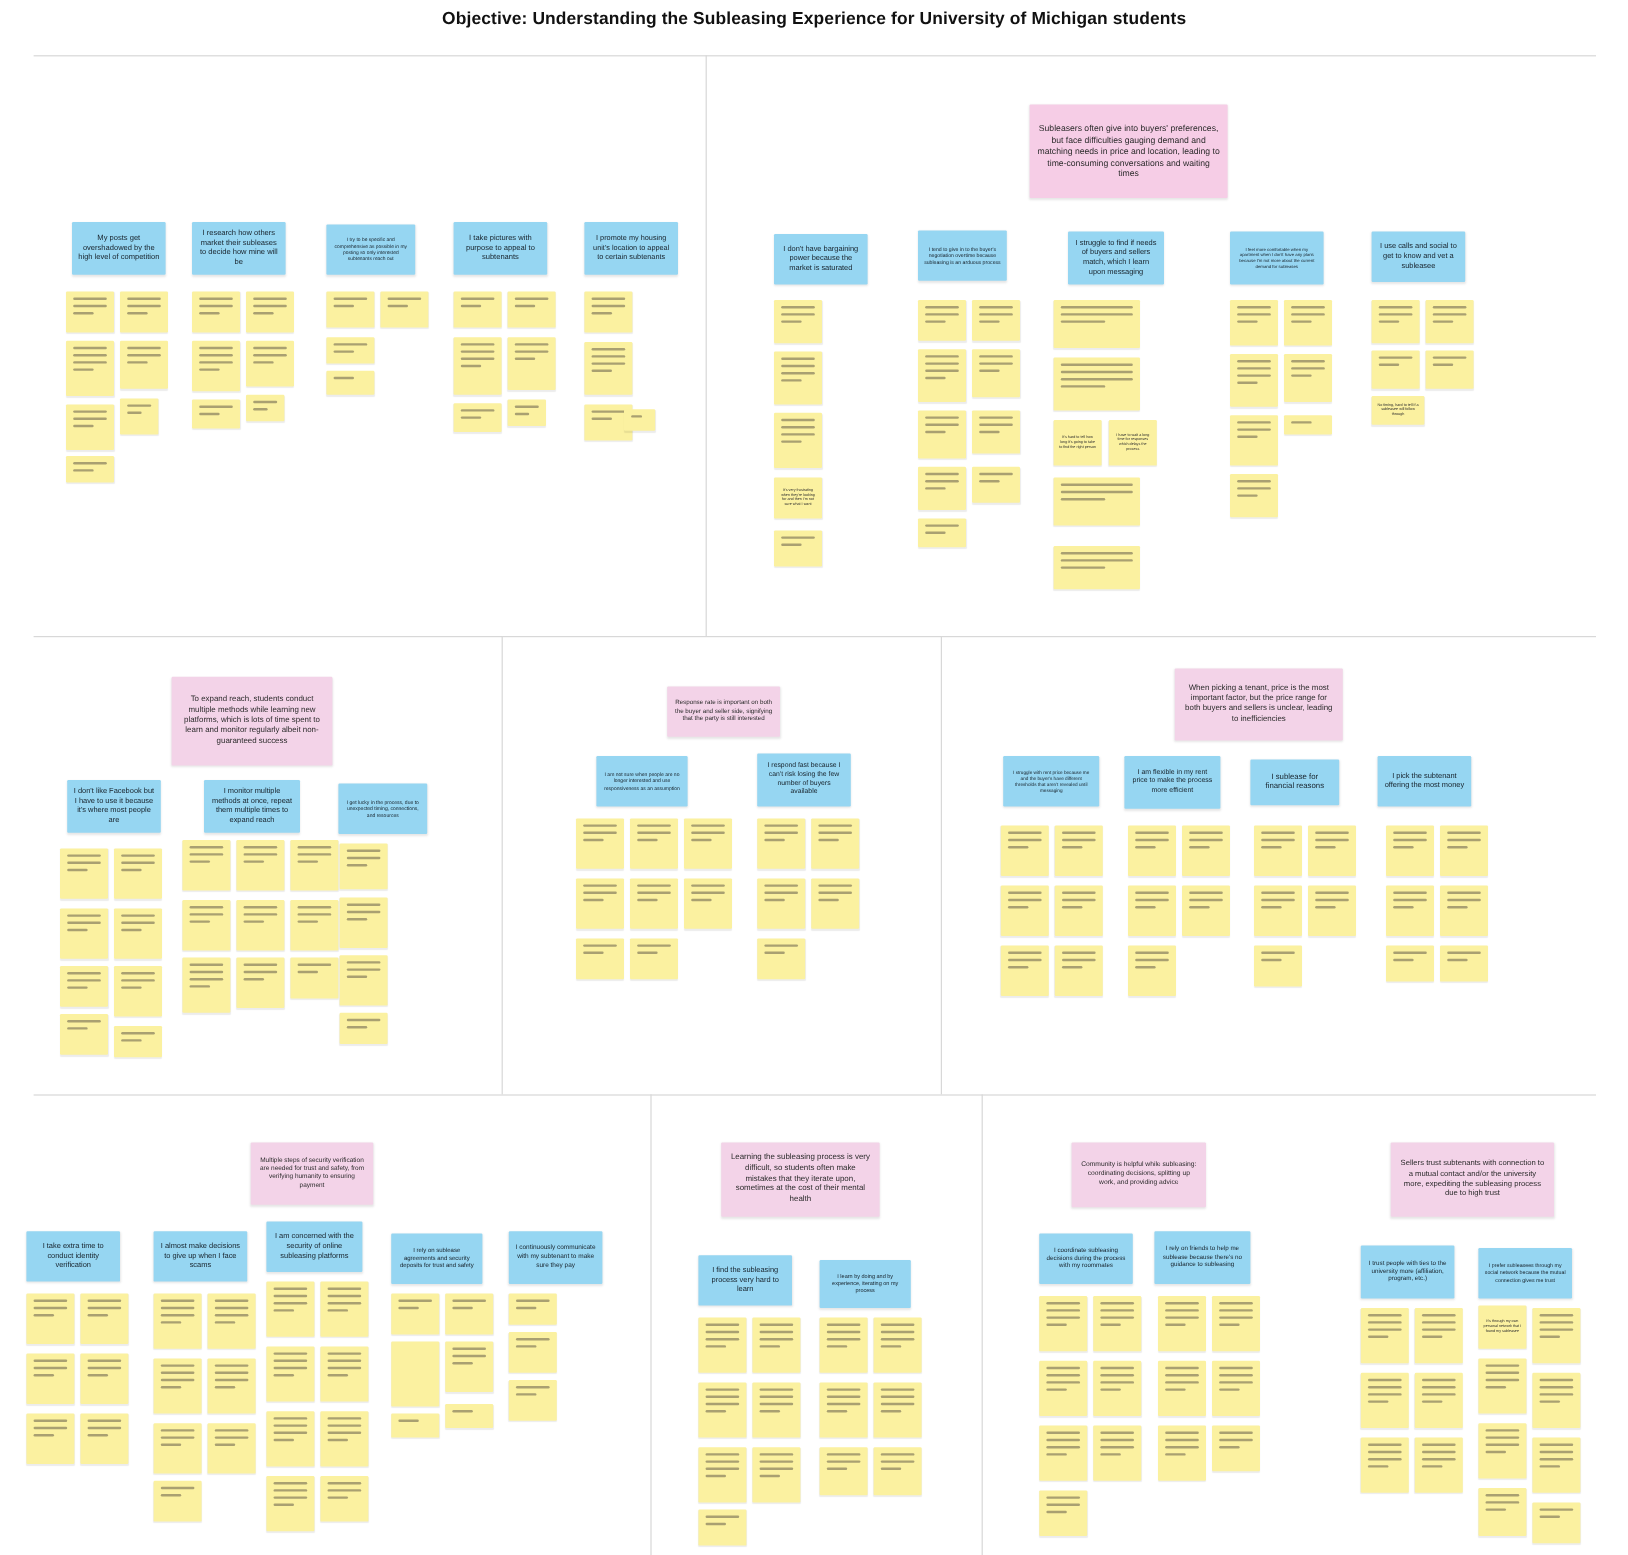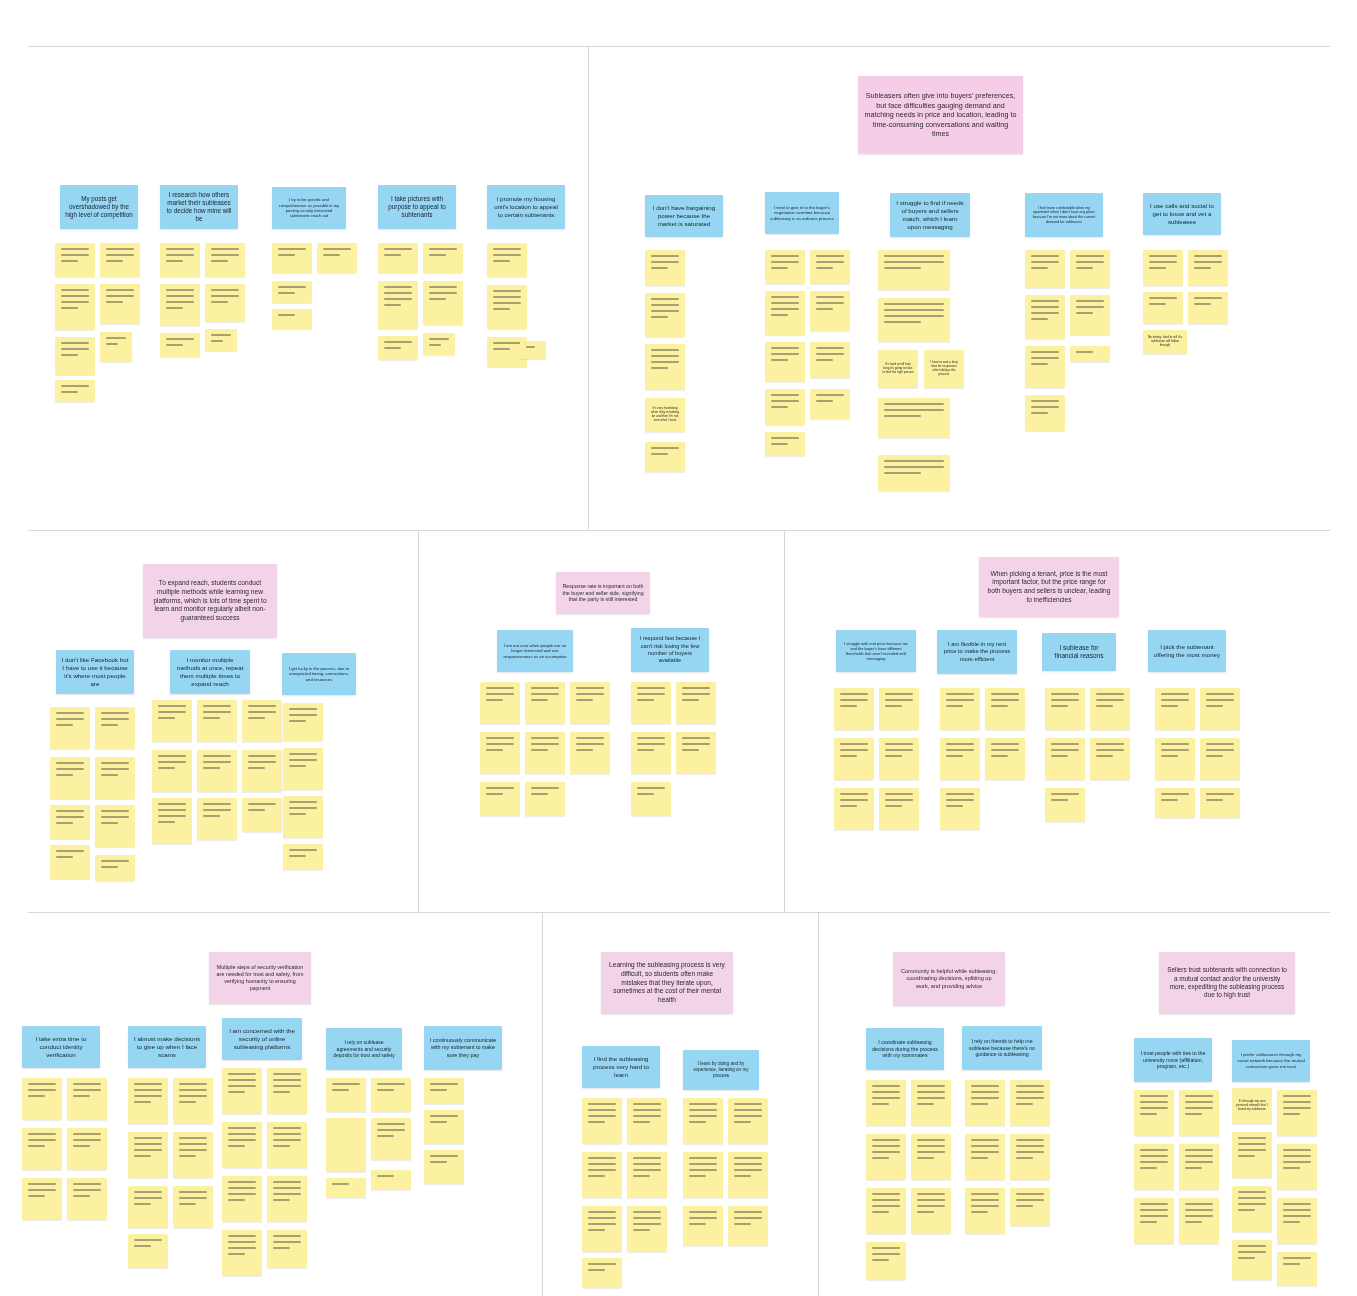--- a/index.html
+++ b/index.html
@@ -74,20 +74,21 @@
     display:block;height:1.6px;background:#9a9268;opacity:.85;
     margin-bottom:4.4px;border-radius:1px;
   }
   .lines i:last-child{width:62%;}
 </style>
 </head>
 <body>
 
 <div id="board">
 
+  <div class="board-title">Objective: Understanding the Subleasing Experience for University of Michigan students</div>
 
   <div class="divider h" style="left:28px;top:46px;width:1302px;"></div>
   <div class="divider v" style="left:588px;top:46px;height:484px;"></div>
   <div class="divider h" style="left:28px;top:530px;width:1302px;"></div>
   <div class="divider v" style="left:418px;top:530px;height:382px;"></div>
   <div class="divider v" style="left:784px;top:530px;height:382px;"></div>
   <div class="divider h" style="left:28px;top:912px;width:1302px;"></div>
   <div class="divider v" style="left:542px;top:912px;height:384px;"></div>
   <div class="divider v" style="left:818px;top:912px;height:384px;"></div>
 
@@ -273,21 +274,21 @@
         <i></i>
         <i></i>
       </span>
     </div>
   <div class="note yellow" style="left:520px;top:341px;width:26px;height:18px;">
       <span class="lines">
         <i></i>
       </span>
     </div>
 
-  <div class="note pink" style="left:858px;top:76px;width:165px;height:78px;font-size:7.2px;">Subleasers often give into buyers' preferences, but face difficulties gauging demand and matching needs in price and location, leading to time-consuming conversations and waiting times</div>
+  <div class="note pink" style="left:858px;top:87px;width:165px;height:78px;font-size:7.2px;">Subleasers often give into buyers' preferences, but face difficulties gauging demand and matching needs in price and location, leading to time-consuming conversations and waiting times</div>
 
   <div class="note blue" style="left:645px;top:195px;width:78px;height:42px;font-size:6.2px;">I don't have bargaining power because the market is saturated</div>
   <div class="note blue" style="left:765px;top:192px;width:74px;height:42px;font-size:4.3px;">I tend to give in to the buyer's negotiation overtime because subleasing is an arduous process</div>
   <div class="note blue" style="left:890px;top:193px;width:80px;height:44px;font-size:6.2px;">I struggle to find if needs of buyers and sellers match, which I learn upon messaging</div>
   <div class="note blue" style="left:1025px;top:193px;width:78px;height:44px;font-size:3.6px;">I feel more comfortable when my apartment when I don't have any plans because I'm not more about the current demand for subleases</div>
   <div class="note blue" style="left:1143px;top:193px;width:78px;height:42px;font-size:6.2px;">I use calls and social to get to know and vet a subleasee</div>
 
   <div class="note yellow" style="left:645px;top:250px;width:40px;height:36px;">
       <span class="lines">
         <i></i>

